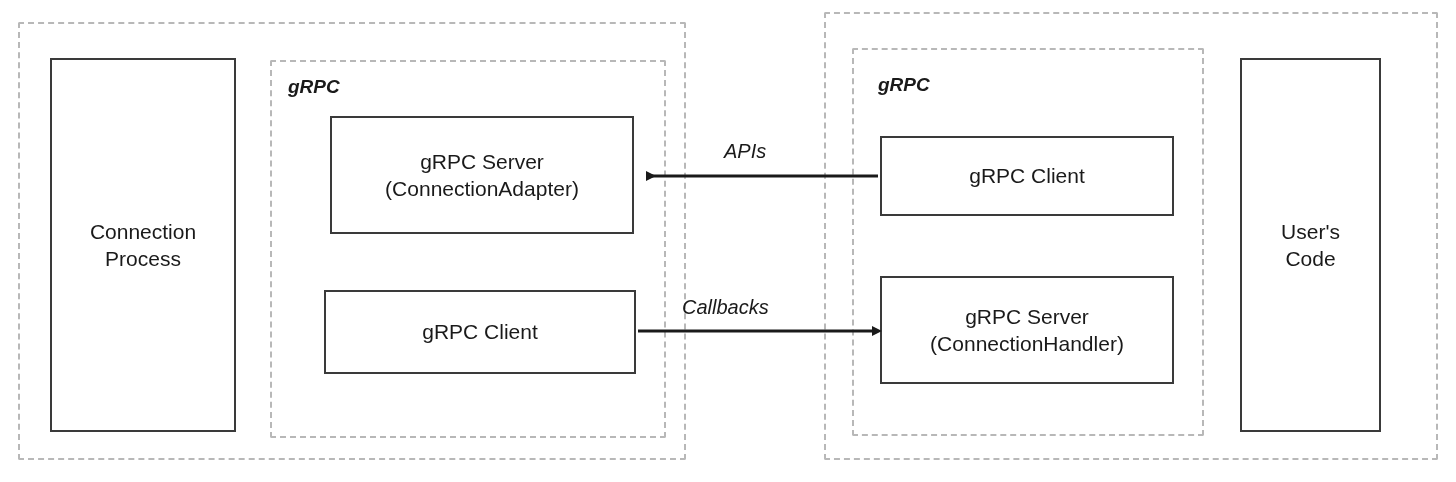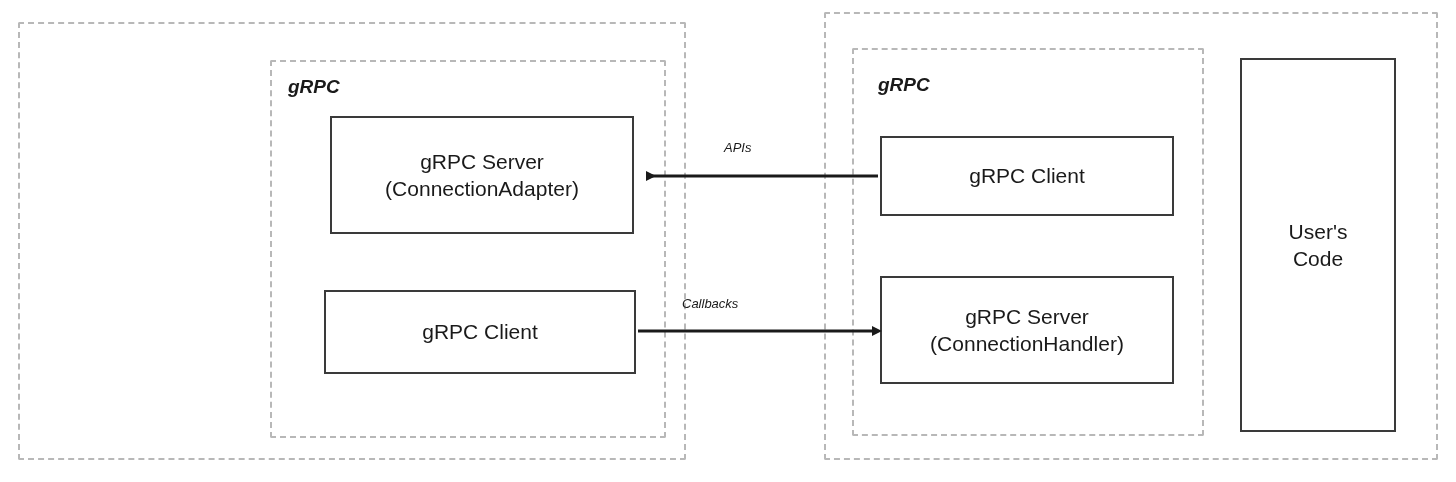--- a/index.html
+++ b/index.html
@@ -48,42 +48,42 @@
     position: absolute;
     font-style: italic;
     font-weight: bold;
     font-size: 19px;
     color: #1a1a1a;
   }
 
   .edge-label {
     position: absolute;
     font-style: italic;
-    font-size: 13px;
+    font-size: 20px;
     color: #1a1a1a;
     white-space: nowrap;
   }
 
   svg.arrows {
     position: absolute;
     left: 0;
     top: 0;
     width: 1456px;
     height: 482px;
     pointer-events: none;
   }
 
   
   #outer-left   { left: 18px;  top: 22px;  width: 668px; height: 438px; }
   #outer-right  { left: 824px; top: 12px;  width: 614px; height: 448px; }
   #inner-left   { left: 270px; top: 60px;  width: 396px; height: 378px; }
   #inner-right  { left: 852px; top: 48px;  width: 352px; height: 388px; }
 
   #box-connection-process { left: 50px;  top: 58px;  width: 186px; height: 374px; }
-  #box-users-code         { left: 1240px; top: 58px; width: 156px; height: 374px; }
+  #box-users-code         { left: 1240px; top: 58px; width: 141px; height: 374px; }
   #box-grpc-server-adapter{ left: 330px; top: 116px; width: 304px; height: 118px; }
   #box-grpc-client-left   { left: 324px; top: 290px; width: 312px; height: 84px; }
   #box-grpc-client-right  { left: 880px; top: 136px; width: 294px; height: 80px; }
   #box-grpc-server-handler{ left: 880px; top: 276px; width: 294px; height: 108px; }
 
   #label-grpc-left  { left: 288px; top: 76px; }
   #label-grpc-right { left: 878px; top: 74px; }
 
   #label-apis      { left: 724px; top: 140px; }
   #label-callbacks { left: 682px; top: 296px; }
@@ -94,20 +94,22 @@
 <div class="canvas">
 
   <div class="dashed" id="outer-left"></div>
   <div class="dashed" id="outer-right"></div>
   <div class="dashed" id="inner-left"></div>
   <div class="dashed" id="inner-right"></div>
 
   <div class="grpc-label" id="label-grpc-left">gRPC</div>
   <div class="grpc-label" id="label-grpc-right">gRPC</div>
 
+  <div class="solid-box" id="box-connection-process">Connection
+Process</div>
 
   <div class="solid-box" id="box-grpc-server-adapter">gRPC Server
 (ConnectionAdapter)</div>
 
   <div class="solid-box" id="box-grpc-client-left">gRPC Client</div>
 
   <div class="solid-box" id="box-grpc-client-right">gRPC Client</div>
 
   <div class="solid-box" id="box-grpc-server-handler">gRPC Server
 (ConnectionHandler)</div>

